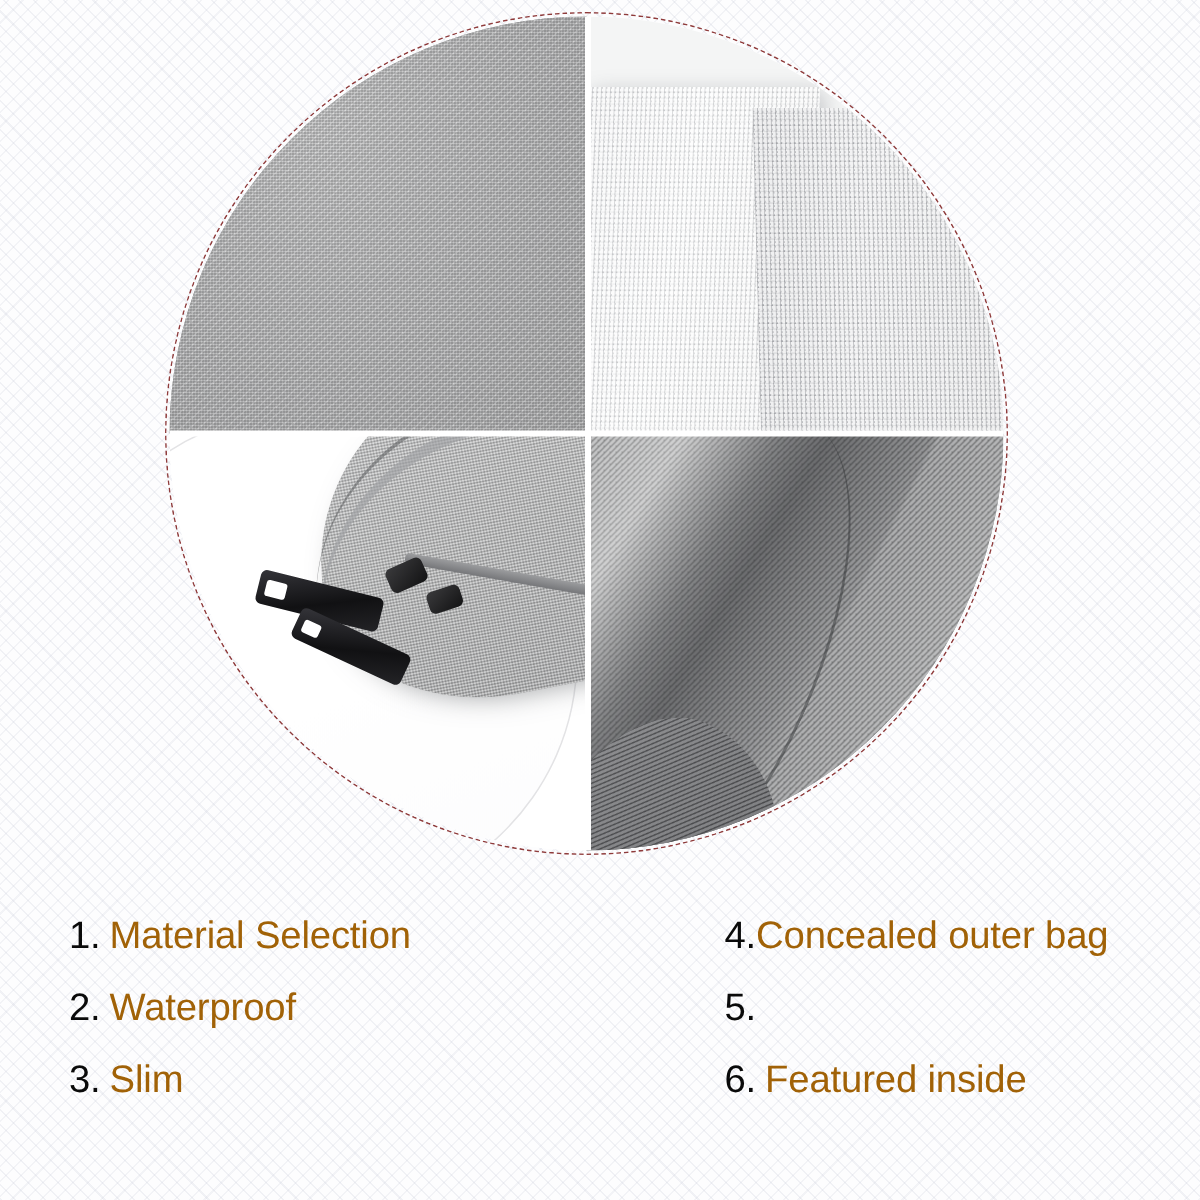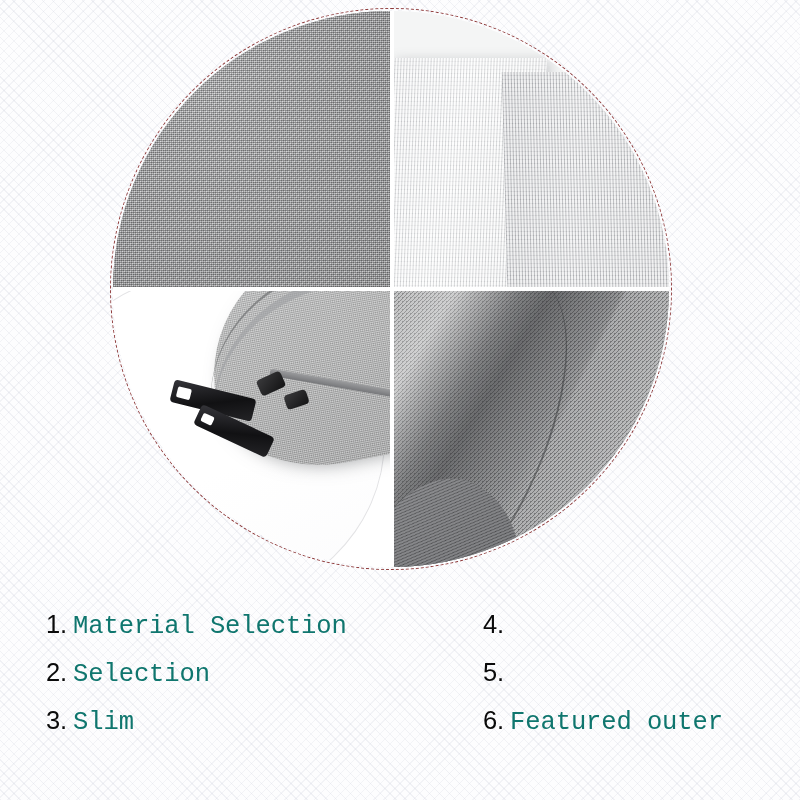--- a/index.html
+++ b/index.html
@@ -359,22 +359,21 @@
     line-height: 1;
     color: #0a0a0a;
     letter-spacing: -0.1px;
     white-space: nowrap;
     height: 48px;
   }
   .feature-num {
     color: #0a0a0a;
   }
   .feature-text {
-    color: #0f766e;
-    font-family: Liberation Mono, monospace;
+    color: #a16207;
   }
   .feature-item.sp .feature-num { margin-right: 6px; }
 </style>
 </head>
 <body>
 
 <div id="page">
 
   <div id="bg-watermark"></div>
 
@@ -424,36 +423,37 @@
 
   <div id="feature-list">
 
     <div class="feature-col left">
       <div class="feature-item sp">
         <span class="feature-num">1.</span>
         <span class="feature-text">Material Selection</span>
       </div>
       <div class="feature-item sp">
         <span class="feature-num">2.</span>
-        <span class="feature-text">Selection</span>
+        <span class="feature-text">Waterproof</span>
       </div>
       <div class="feature-item sp">
         <span class="feature-num">3.</span>
         <span class="feature-text">Slim</span>
       </div>
     </div>
 
     <div class="feature-col right">
       <div class="feature-item">
         <span class="feature-num">4.</span>
+        <span class="feature-text">Concealed outer bag</span>
       </div>
       <div class="feature-item sp">
         <span class="feature-num">5.</span>
       </div>
       <div class="feature-item sp">
         <span class="feature-num">6.</span>
-        <span class="feature-text">Featured outer</span>
+        <span class="feature-text">Featured inside</span>
       </div>
     </div>
 
   </div>
 
 </div>
 
 </body></html>

